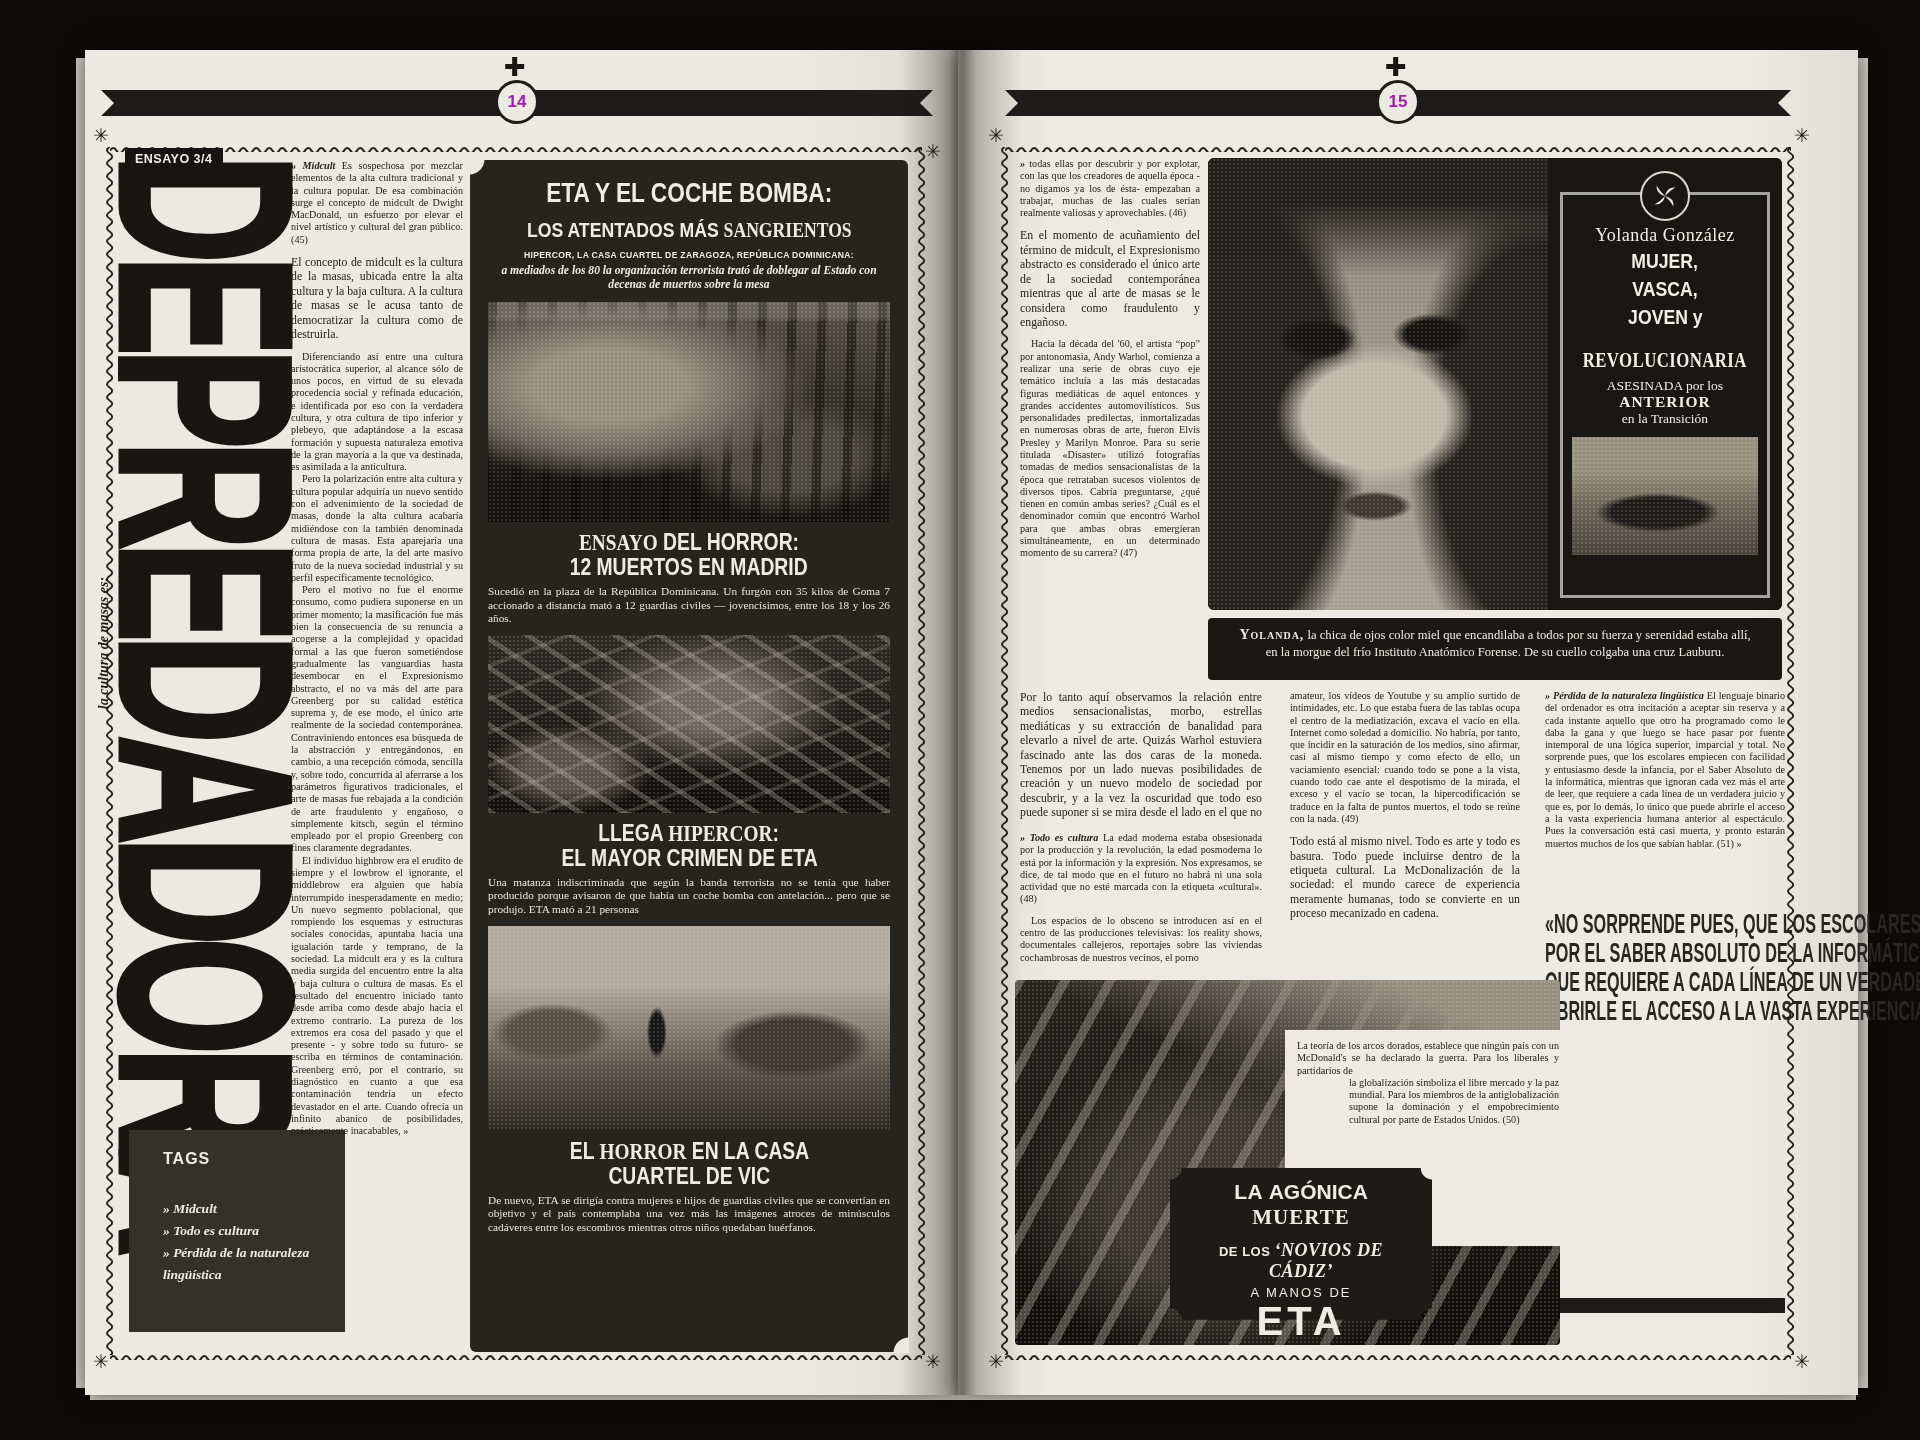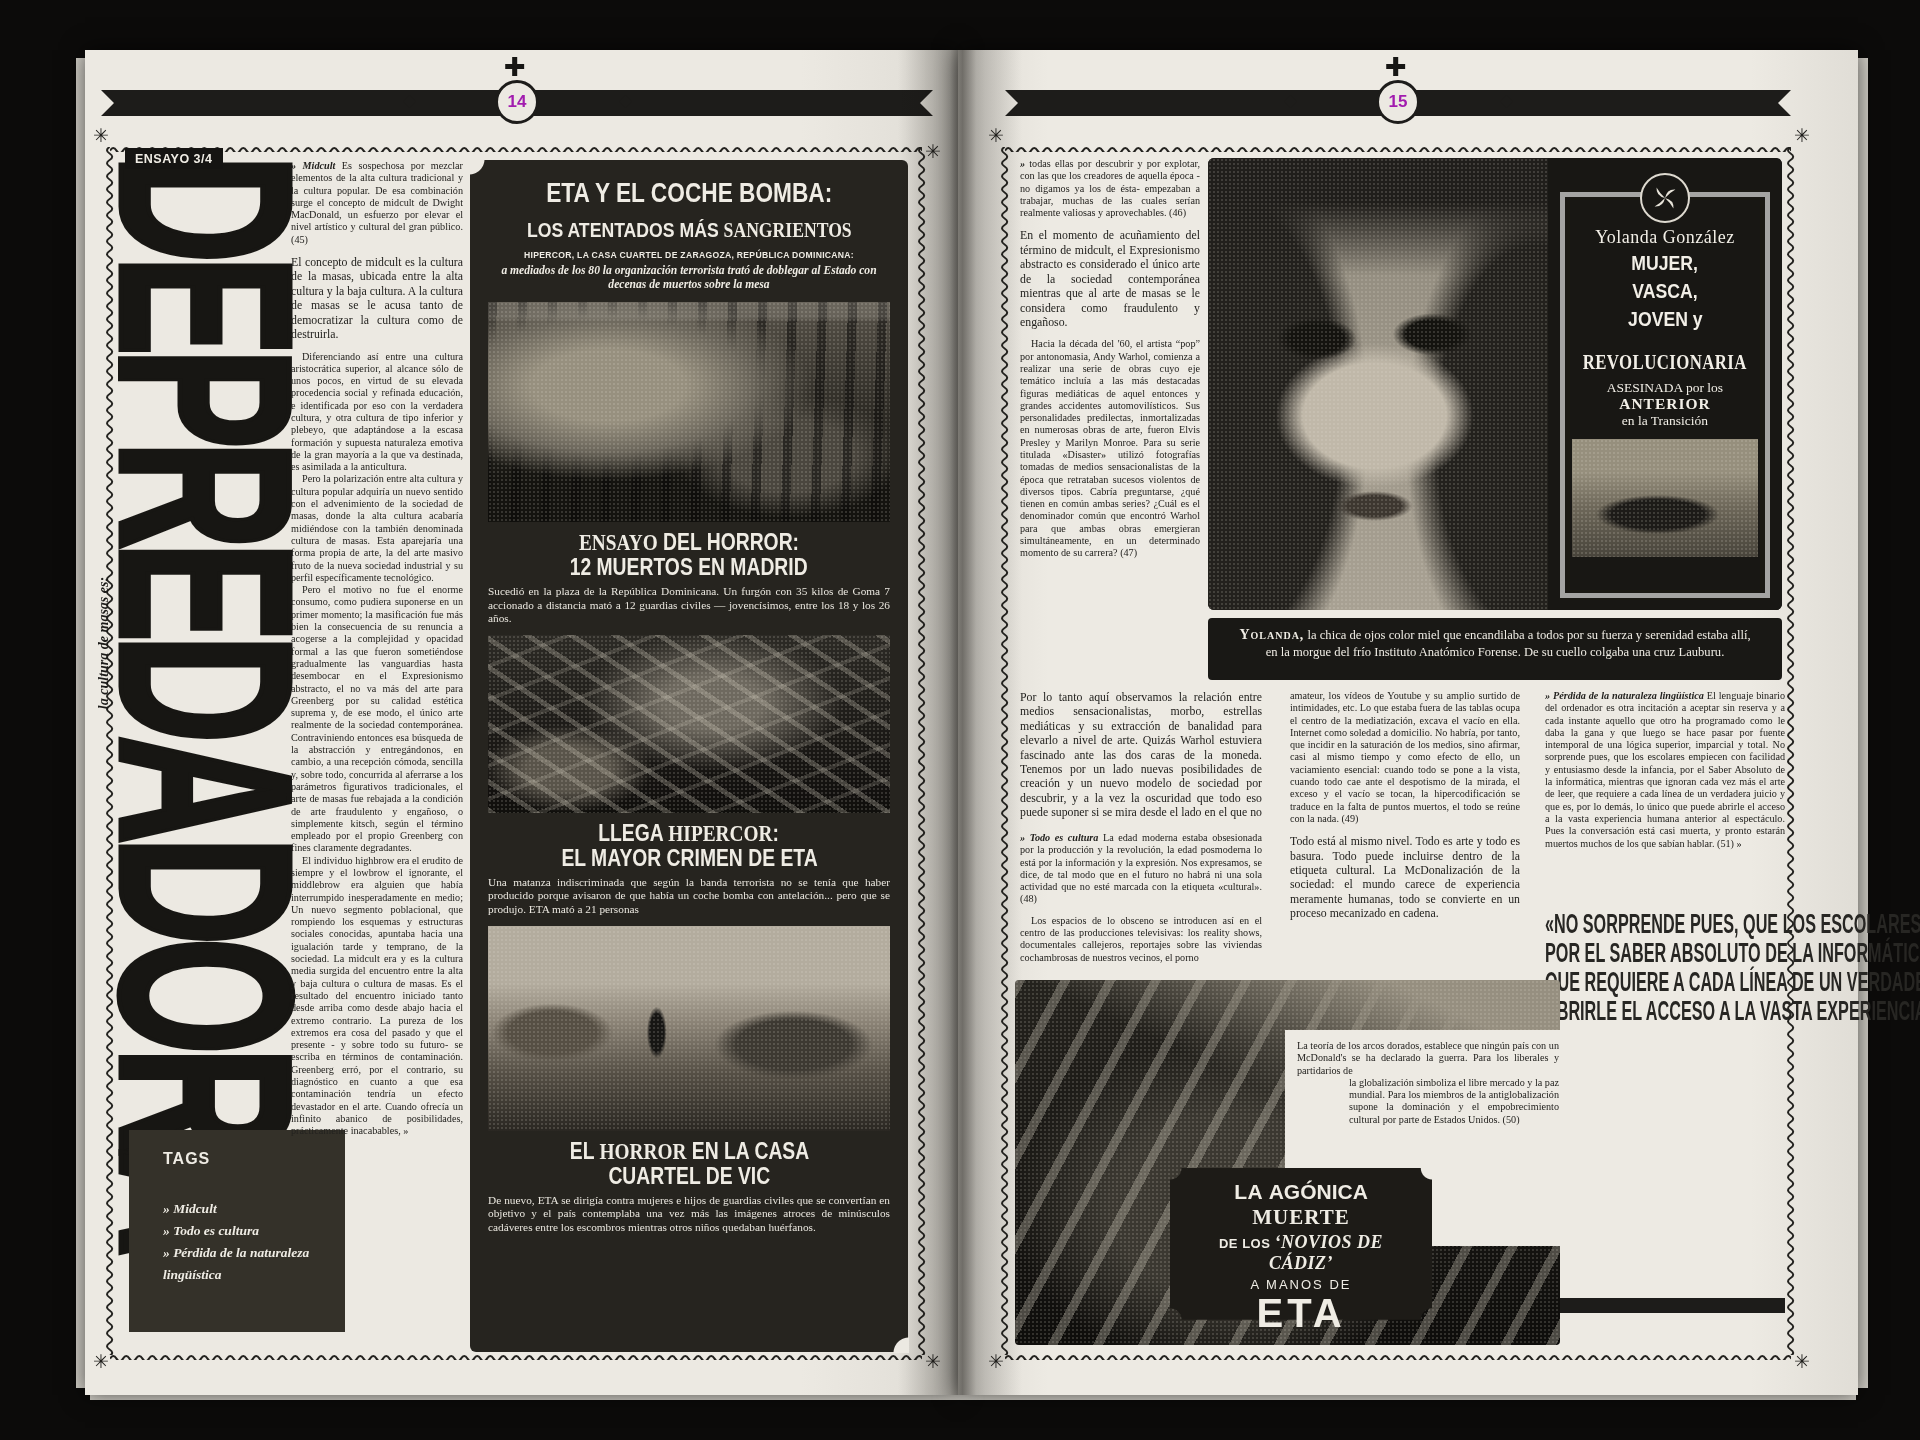--- a/index.html
+++ b/index.html
@@ -90,21 +90,21 @@
       linear-gradient(180deg,#201e1b 0 10%,transparent 26%),
       radial-gradient(230px 430px at 4% 58%,#23211d 0 52%,transparent 64%),
       radial-gradient(220px 420px at 97% 62%,#23211d 0 46%,transparent 60%),
       linear-gradient(180deg,#8e887b,#a8a193);}
   .fsec-h{margin-top:8px;text-align:center;font-family:"Liberation Sans",sans-serif;font-weight:bold;font-size:23px;line-height:25px;}
   .fsec-b{margin-top:5px;font-size:11.3px;line-height:13.6px;text-align:justify;color:#eae7df;}
   
   .photobox{position:absolute;left:250px;top:108px;width:574px;height:452px;background:#181714;border-radius:6px;display:flex;}
   .photobox .portrait{flex:1 1 auto;border-radius:6px 0 0 6px;}
   .mem-panel{position:relative;flex:0 0 234px;background:#181714;border-radius:0 6px 6px 0;}
-  .mem-frame{position:absolute;inset:34px 12px 12px;border:5px solid #a3a3a3;box-sizing:border-box;
+  .mem-frame{position:absolute;inset:34px 12px 12px;border:3px solid #a3a3a3;box-sizing:border-box;
              display:flex;flex-direction:column;align-items:center;padding:26px 10px 10px;text-align:center;color:#f2efe7;}
   .mem-tab{position:absolute;left:50%;top:-24px;transform:translateX(-50%);width:46px;height:46px;border-radius:50%;
            background:#181714;border:2px solid #ddd9cf;display:flex;align-items:center;justify-content:center;}
   .mem-name{font-size:18px;letter-spacing:.5px;margin-top:4px;}
   .mem-l{font-family:"Liberation Sans",sans-serif;font-weight:bold;font-size:21px;line-height:26px;margin-top:2px;}
   .mem-rev{font-family:"Liberation Serif",serif;font-weight:bold;font-size:20px;letter-spacing:.5px;margin-top:19px;}
   .mem-sub{font-size:13.5px;line-height:16px;margin-top:6px;}
   .mem-sub b{font-size:15.5px;letter-spacing:1px;}
   .mem-ph{width:186px;height:118px;margin-top:10px;flex:0 0 auto;}
   .capbar{position:absolute;left:250px;top:568px;width:574px;height:62px;background:#191815;color:#f0ede5;border-radius:4px;
@@ -119,21 +119,21 @@
           box-sizing:border-box;padding:12px 24px 8px;
           background:
             radial-gradient(circle at 0 0,transparent 11px,#1d1b17 12px) top left/50.5% 50.5% no-repeat,
             radial-gradient(circle at 100% 0,transparent 11px,#1d1b17 12px) top right/50.5% 50.5% no-repeat,
             radial-gradient(circle at 0 100%,transparent 11px,#1d1b17 12px) bottom left/50.5% 50.5% no-repeat,
             radial-gradient(circle at 100% 100%,transparent 11px,#1d1b17 12px) bottom right/50.5% 50.5% no-repeat;}
   .nv1{font-family:"Liberation Sans",sans-serif;font-size:21px;}
   .nv1 .a{font-weight:bold;letter-spacing:.5px;}
   .nv1 .b{font-weight:bold;}
   .nv1 .c{font-family:"Liberation Serif",serif;font-weight:bold;letter-spacing:1px;}
-  .nv2{margin-top:2px;font-size:18px;}
+  .nv2{margin-top:10px;font-size:18px;}
   .nv2 .a{font-family:"Liberation Sans",sans-serif;font-size:13px;font-weight:bold;letter-spacing:.5px;}
   .nv2 .b{font-style:italic;font-weight:bold;letter-spacing:.5px;}
   .nv3{margin-top:3px;font-family:"Liberation Sans",sans-serif;font-size:13px;letter-spacing:2px;}
   .nv4{margin-top:1px;font-family:"Liberation Sans",sans-serif;font-weight:800;font-size:40px;line-height:40px;letter-spacing:4px;}
   .quote{position:absolute;left:587px;top:860px;width:166%;max-width:none;
          font-family:"Liberation Sans",sans-serif;font-weight:bold;font-size:27px;line-height:29px;color:#272623;
          transform:scaleX(.6);transform-origin:left top;}
   .quote-bar{position:absolute;left:587px;top:1248px;width:240px;height:15px;background:#1d1c1a;}
 </style>
 </head>

